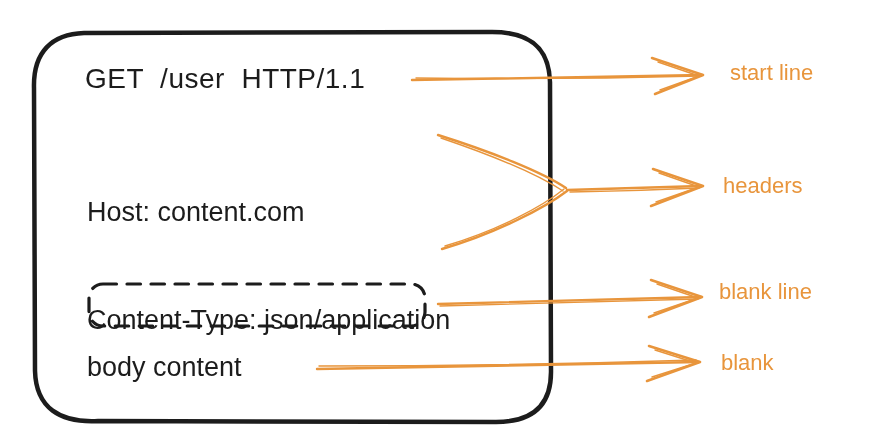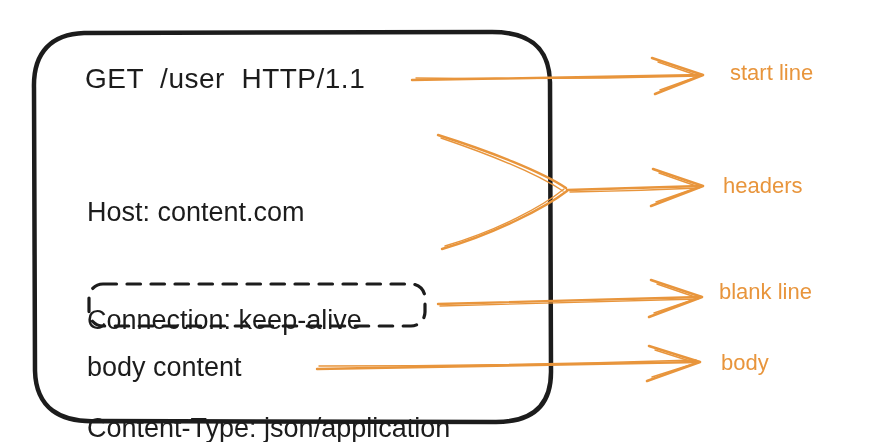--- a/index.html
+++ b/index.html
@@ -111,25 +111,24 @@
       <path class="orange-stroke" stroke-width="1.4" d="M 319 366 Q 510 366 696 360"></path>
       <path class="orange-stroke" stroke-width="2.6" d="M 649 346 L 700 362 L 647 381"></path>
       <path class="orange-stroke" stroke-width="1.4" d="M 655 350 L 696 363 L 652 377"></path>
     </g>
   </svg>
 
   <div class="txt start-line-text">GET  /user  HTTP/1.1</div>
 
   <div class="txt headers-block">
     <div>Host: content.com</div>
-    <div>Connection: keep-alive</div>
     <div>Content-Type: json/application</div>
     
   </div>
 
   <div class="txt body-text">body content</div>
 
   <div class="annotation label-start-line">start line</div>
   <div class="annotation label-headers">headers</div>
   <div class="annotation label-blank-line">blank line</div>
-  <div class="annotation label-body">body</div>
+  <div class="annotation label-body">blank</div>
 
 </div>
 
 </body></html>

